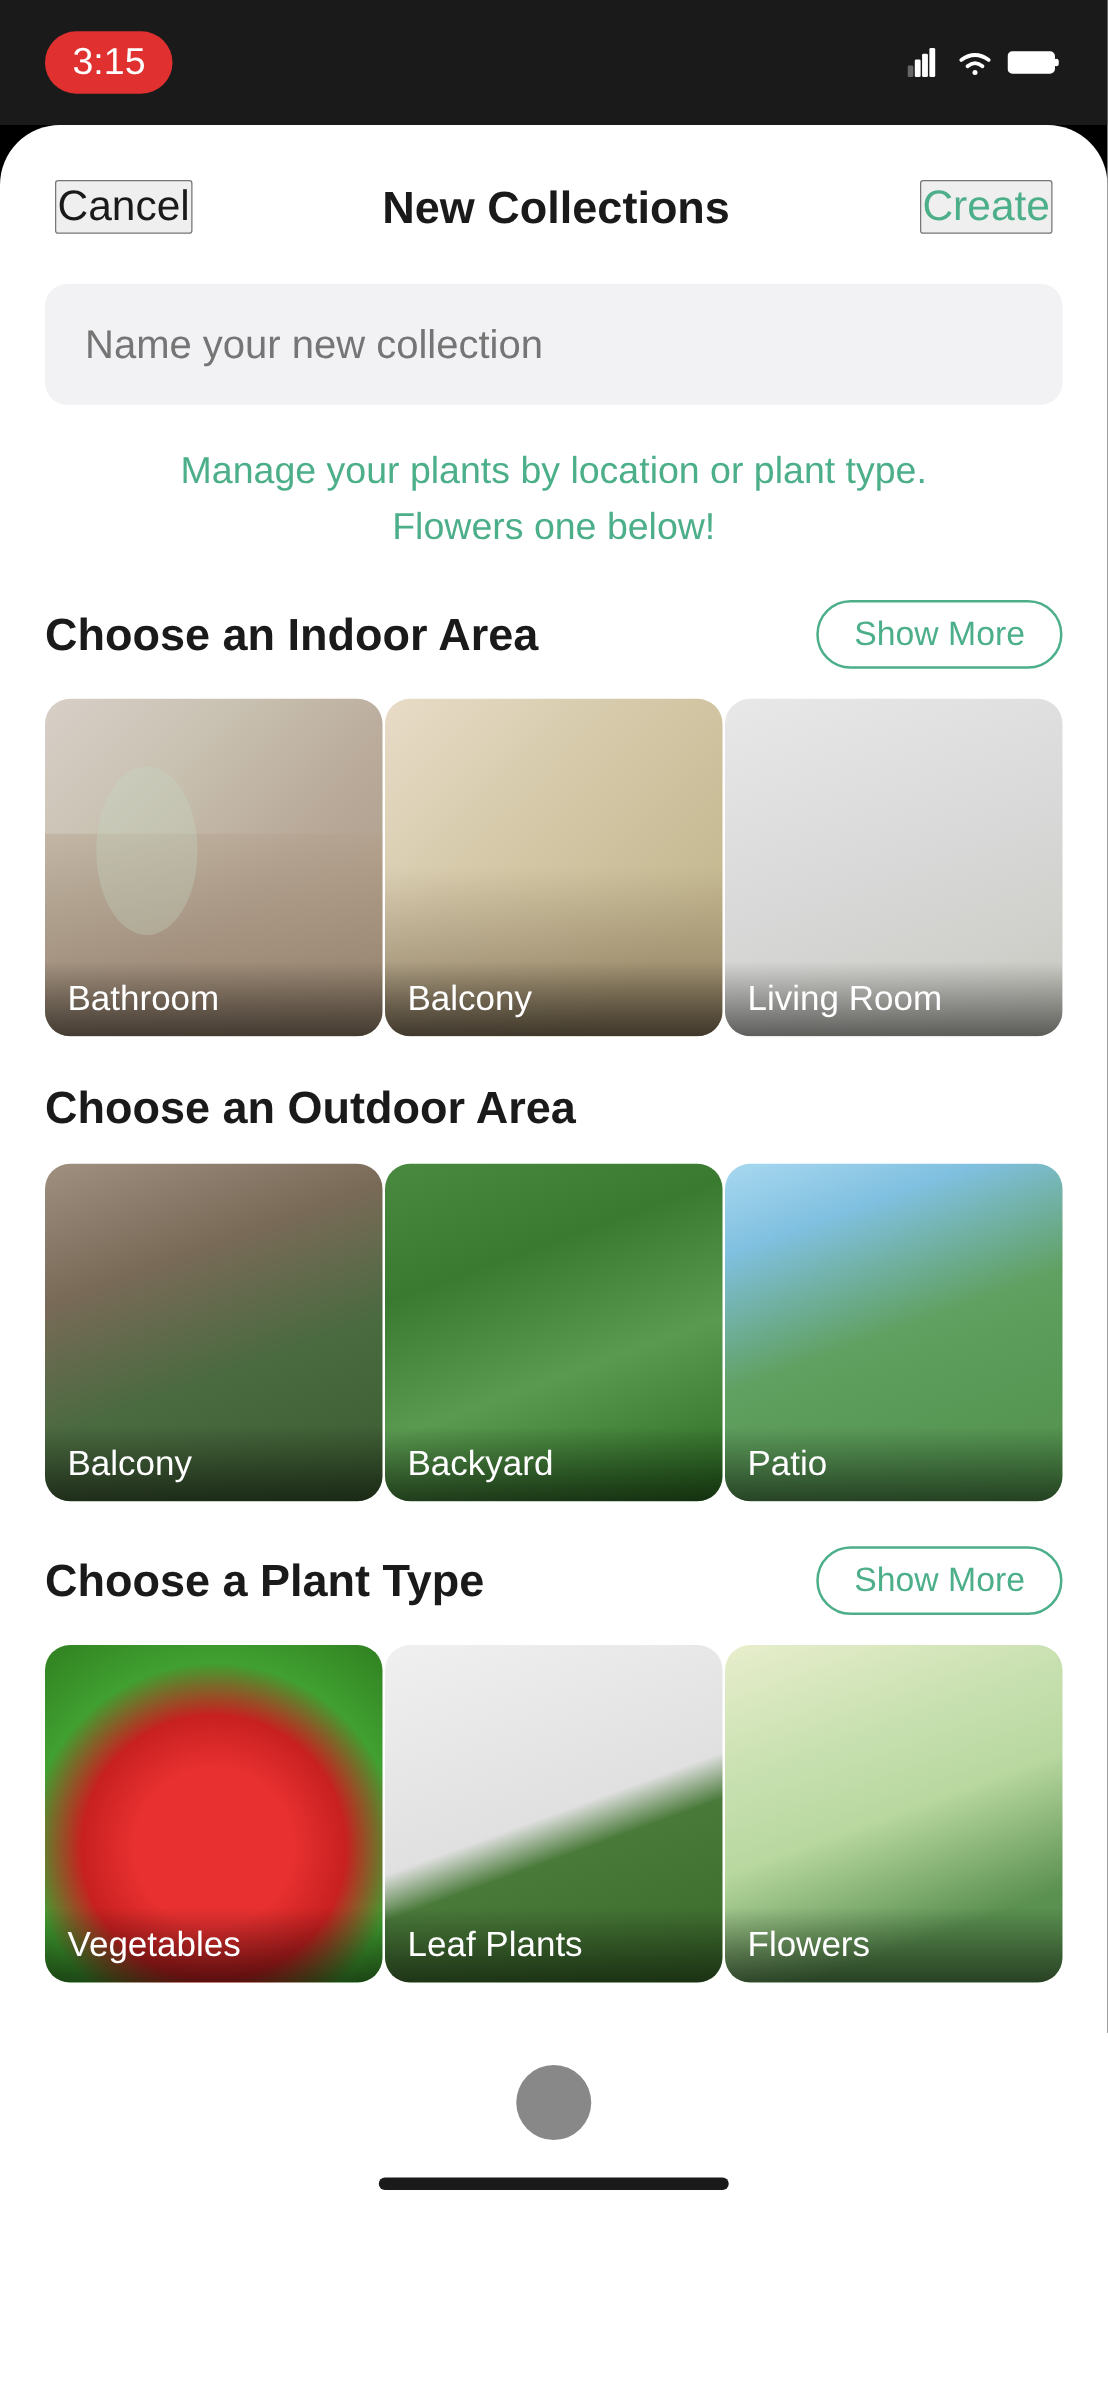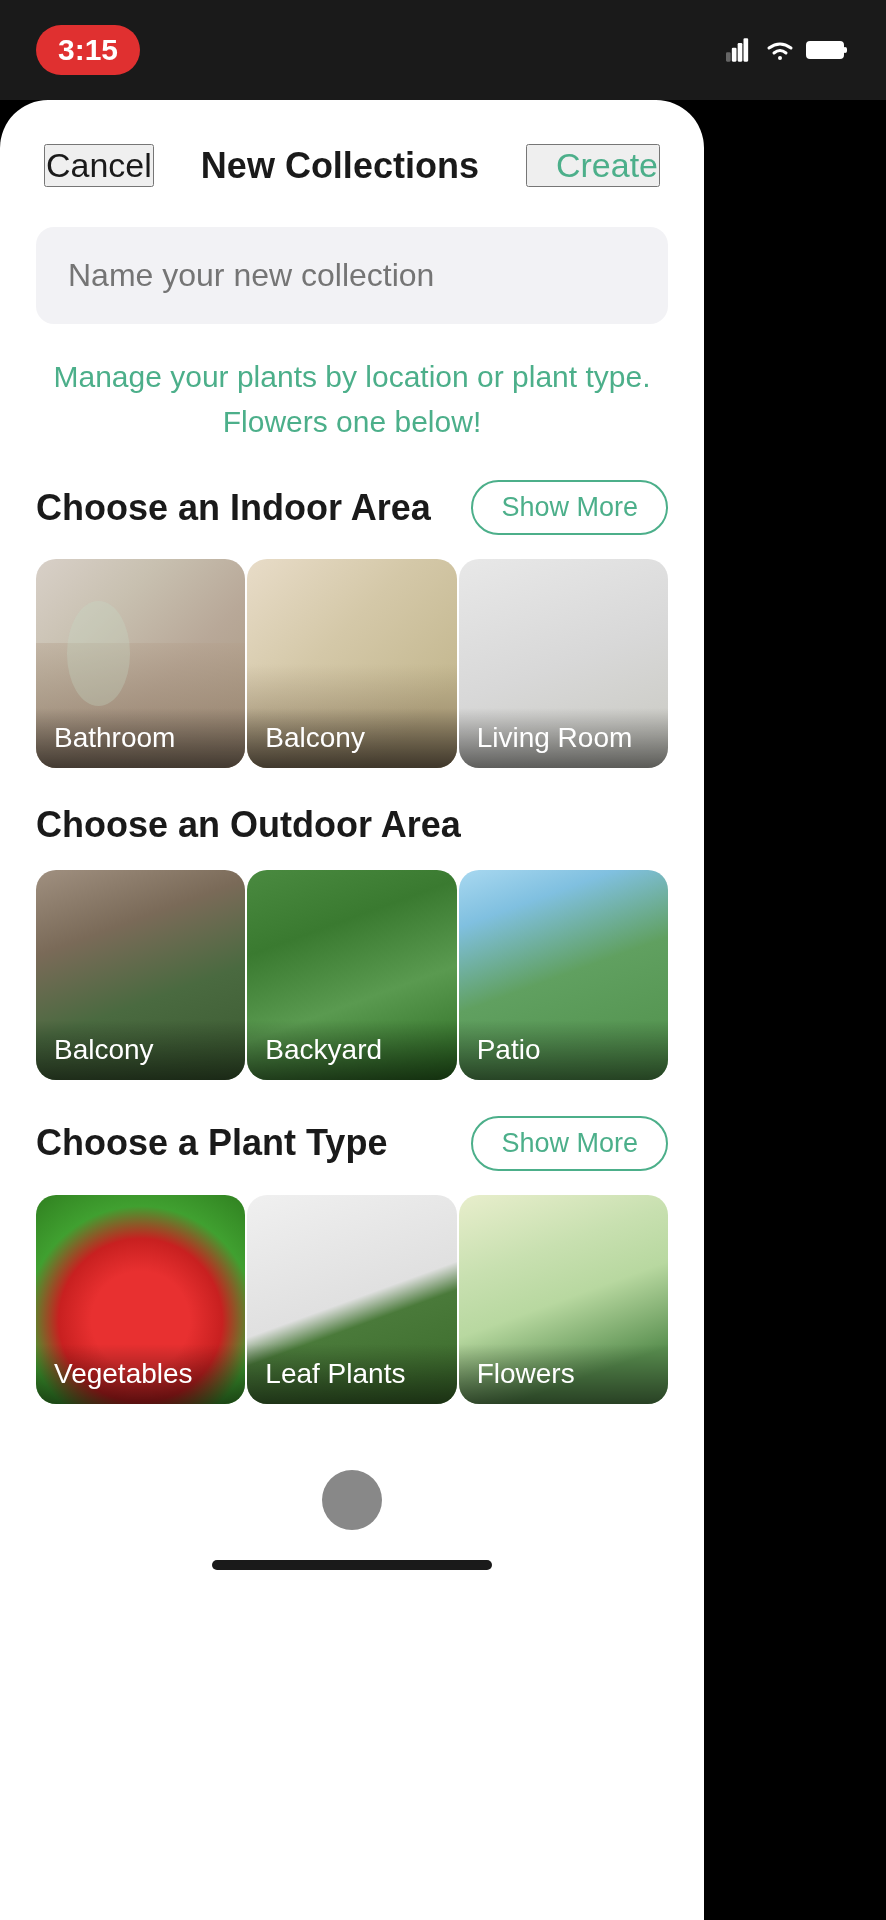--- a/index.html
+++ b/index.html
@@ -21,34 +21,34 @@
       display: flex;
       align-items: center;
       justify-content: space-between;
       padding: 0 36px;
     }
 
     .status-time {
       background: #e03030;
       color: #fff;
       font-size: 30px;
-      font-weight: 700;
+      font-weight: 400;
       border-radius: 30px;
       padding: 8px 22px;
     }
 
     .status-icons {
       display: flex;
       align-items: center;
       gap: 10px;
     }
 
     
     .card {
-      width: 704px;
+      width: 886px;
       min-height: 1820px;
       background: #fff;
       border-radius: 48px 48px 0 0;
       padding: 0 0 60px 0;
       margin-top: 0;
     }
 
     
     .nav-bar {
       display: flex;
@@ -66,21 +66,20 @@
     .nav-title {
       font-size: 36px;
       font-weight: 700;
       color: #1a1a1a;
     }
 
     .nav-create {
       font-size: 34px;
       color: #4caf8a;
       font-weight: 400;
-      padding-left: 28px;
     }
 
     
     .name-input-wrap {
       margin: 20px 36px 30px 36px;
     }
 
     .name-input {
       width: 100%;
       background: #f2f2f5;

